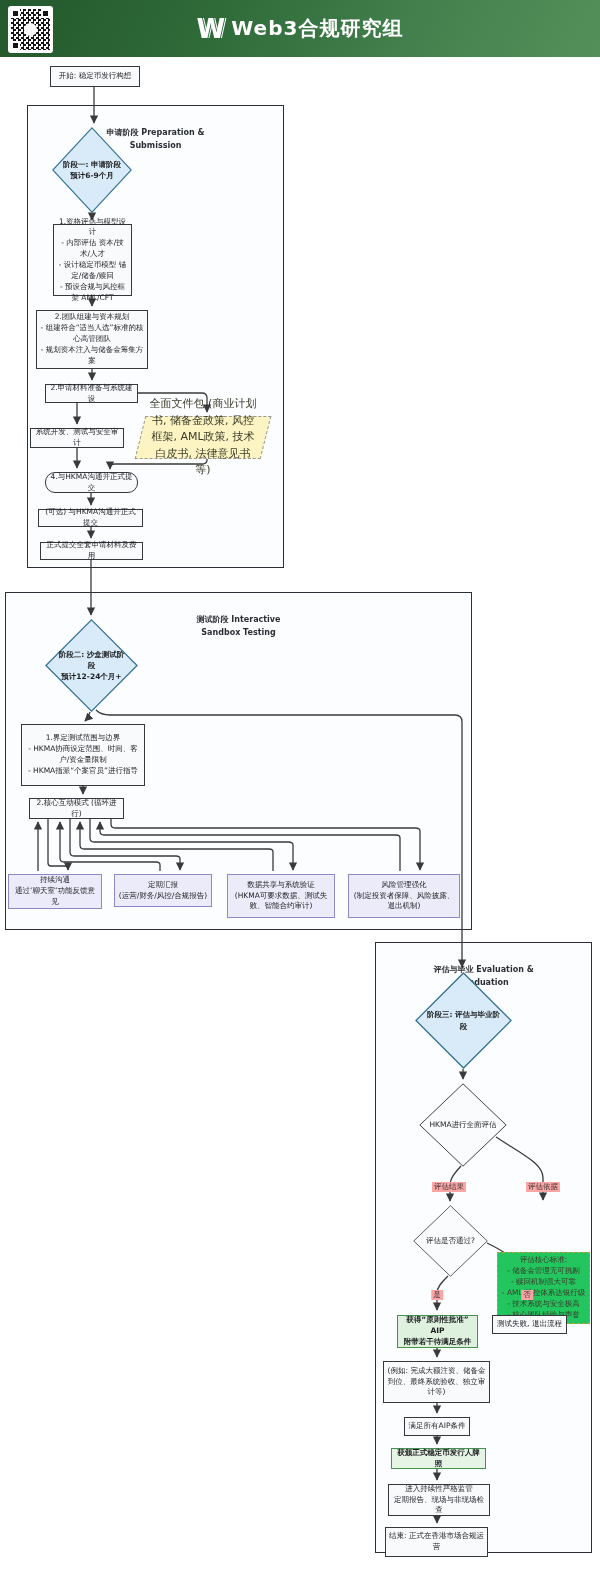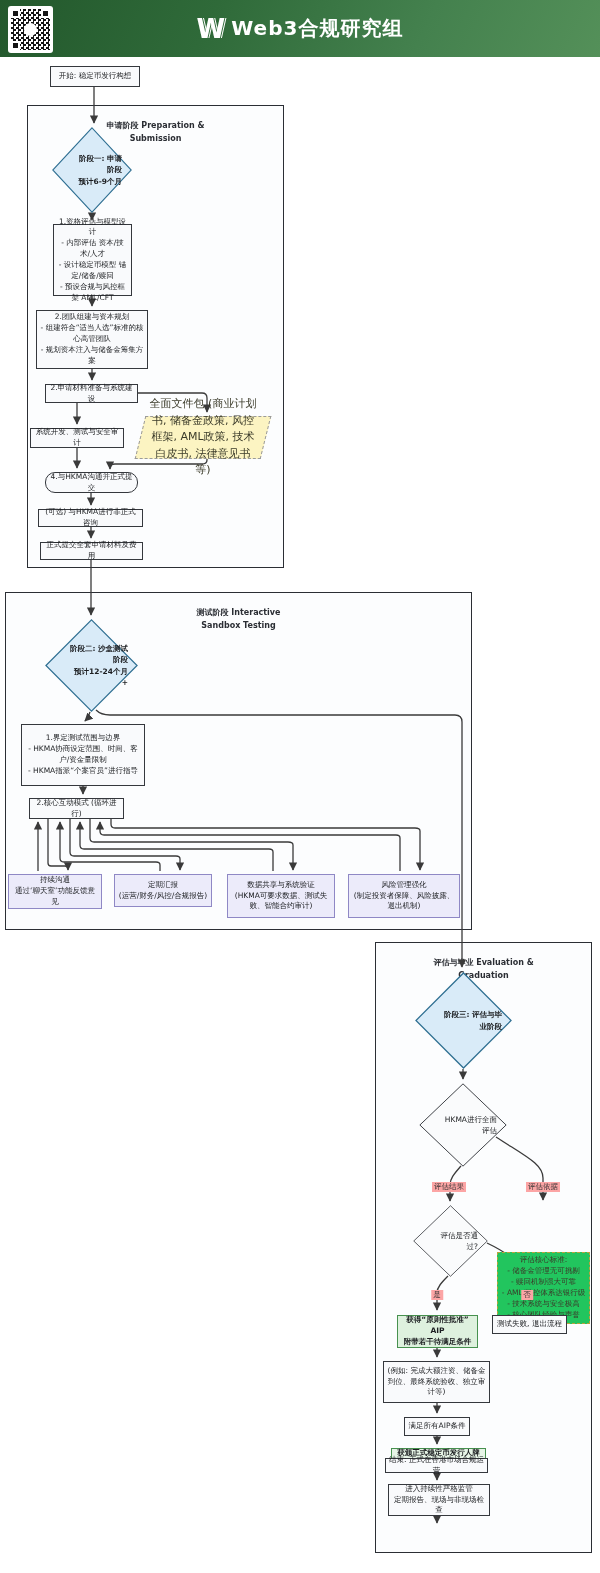--- a/index.html
+++ b/index.html
@@ -18,41 +18,41 @@
   .qr-inner{position:relative;width:100%;height:100%;
             background:conic-gradient(#141414 25%,#fff 0 50%,#141414 0 75%,#fff 0) 0 0/5px 5px;}
   .qr .f{position:absolute;width:9px;height:9px;background:#141414;
          box-shadow:inset 0 0 0 2px #fff, inset 0 0 0 3.5px #141414;}
   .qr .f1{left:0;top:0}.qr .f2{right:0;top:0}.qr .f3{left:0;bottom:0}
   .qr .qc{position:absolute;left:50%;top:50%;width:13px;height:13px;margin:-6.5px 0 0 -6.5px;
           background:#fff;border-radius:50%;}
 
   
   .subgraph{position:absolute;border:1px solid #2b2e34;background:#fcfdfe;z-index:0;box-sizing:border-box;}
-  .sg-title{margin-top:14px;text-align:center;font-size:8px;font-weight:700;color:#2b2e34;
+  .sg-title{margin-top:21px;text-align:center;font-size:8px;font-weight:700;color:#2b2e34;
             white-space:pre-line;line-height:1.6;}
   .edges{position:absolute;left:0;top:0;z-index:1;}
   .edge{fill:none;stroke:#3a3a3a;stroke-width:1.3;}
   .node{position:absolute;box-sizing:border-box;display:flex;align-items:center;justify-content:center;
         text-align:center;border:1px solid #35383d;background:#f9fafc;color:#1c1e21;
         font-size:7.5px;line-height:1.45;white-space:pre-line;padding:2px 3px;z-index:2;}
   .rounded{border-radius:10px;}
   .purple{background:#ecebfa;border-color:#8f88c5;}
   .green{background:#def1de;border-color:#47914f;font-weight:600;}
   .green2{background:#e6f4e6;border-color:#47914f;font-weight:700;}
   .yellowbox{background:#22c55e;border:1px dashed #b9a13d;color:#3b3b2a;margin-top:48px;}
   .skewed{transform:skewX(-14deg);background:#fcf4c2;border:1px dashed #9a9a9a;}
   .skew-label{position:absolute;box-sizing:border-box;display:flex;align-items:center;justify-content:center;
         text-align:center;font-size:11px;line-height:1.5;white-space:pre-line;z-index:2;color:#3b3b2a;}
   .diamond{position:absolute;z-index:2;}
   .diamond svg{position:absolute;left:0;top:0;width:100%;height:100%;}
   .diamond polygon{fill:#d9ebf8;stroke:#2f6f92;stroke-width:1.3;}
   .diamond.plain polygon{fill:#fafbfc;stroke:#35383d;stroke-width:1.1;}
   .dlabel{position:absolute;left:0;top:0;right:0;bottom:0;display:flex;align-items:center;justify-content:center;
-          text-align:right;font-size:7.5px;font-weight:600;line-height:1.5;white-space:pre-line;padding:0 10px;margin-left:14px;}
+          text-align:center;font-size:7.5px;font-weight:600;line-height:1.5;white-space:pre-line;padding:0 10px;}
   .diamond.plain .dlabel{font-weight:400;}
   .elabel{position:absolute;transform:translate(-50%,-50%);background:#fca5a5;color:#333;
           font-size:7.5px;padding:0 2px;z-index:3;white-space:nowrap;}
 </style>
 </head>
 <body>
 
 <div class="page">
 
   <div class="header">
@@ -140,21 +140,21 @@
   <div class="node" style="left:36px;top:310px;width:112px;height:59px">2.团队组建与资本规划
 - 组建符合“适当人选”标准的核心高管团队
 - 规划资本注入与储备金筹集方案</div>
   <div class="node" style="left:45px;top:384px;width:93px;height:19px">2.申请材料准备与系统建设</div>
   <div class="node" style="left:30px;top:428px;width:94px;height:20px">系统开发、测试与安全审计</div>
 
   <div class="node skewed" style="left:140px;top:416px;width:126px;height:43px"></div>
   <div class="skew-label" style="left:140px;top:416px;width:126px;height:43px;padding:2px 8px">全面文件包 (商业计划书, 储备金政策, 风控框架, AML政策, 技术白皮书, 法律意见书等)</div>
 
   <div class="node rounded" style="left:45px;top:472px;width:93px;height:21px">4.与HKMA沟通并正式提交</div>
-  <div class="node" style="left:38px;top:509px;width:105px;height:18px">(可选) 与HKMA进行非正式咨询</div>
+  <div class="node" style="left:38px;top:509px;width:105px;height:18px">(可选) 与HKMA沟通并正式提交</div>
   <div class="node" style="left:40px;top:542px;width:103px;height:18px">正式提交全套申请材料及费用</div>
 
   <div class="diamond" style="left:45px;top:619px;width:93px;height:93px">
     <svg viewBox="0 0 100 100" preserveAspectRatio="none">
         <polygon points="50,1 99,50 50,99 1,50"></polygon>
       </svg>
     <div class="dlabel">阶段二: 沙盒测试阶段
 预计12-24个月+</div>
   </div>
 
@@ -207,15 +207,15 @@
   <div class="elabel" style="left:527px;top:1295px">否</div>
 
   <div class="node green" style="left:397px;top:1315px;width:81px;height:33px">获得“原则性批准” AIP
 附带若干待满足条件</div>
   <div class="node" style="left:492px;top:1315px;width:75px;height:19px">测试失败, 退出流程</div>
   <div class="node" style="left:383px;top:1361px;width:107px;height:42px">(例如: 完成大额注资、储备金到位、最终系统验收、独立审计等)</div>
   <div class="node" style="left:404px;top:1417px;width:66px;height:19px">满足所有AIP条件</div>
   <div class="node green2" style="left:391px;top:1448px;width:95px;height:21px">获颁正式稳定币发行人牌照</div>
   <div class="node" style="left:388px;top:1484px;width:102px;height:32px">进入持续性严格监管
 定期报告、现场与非现场检查</div>
-  <div class="node" style="left:385px;top:1458px;width:103px;height:15px">结束: 正式在香港市场合规运营</div>
+  <div class="node" style="left:385px;top:1527px;width:103px;height:30px">结束: 正式在香港市场合规运营</div>
 
 </div>
 
 </body></html>

